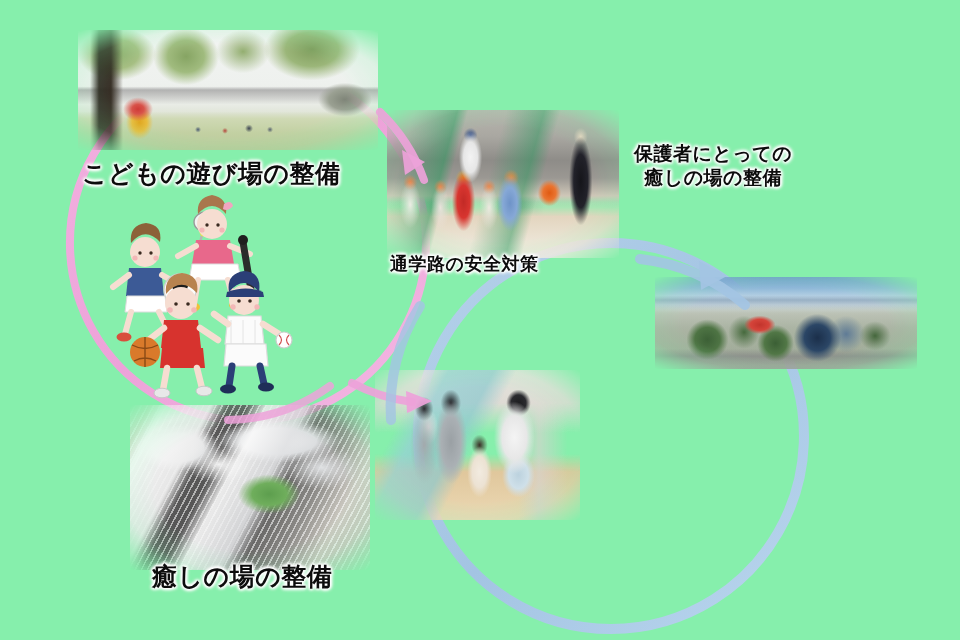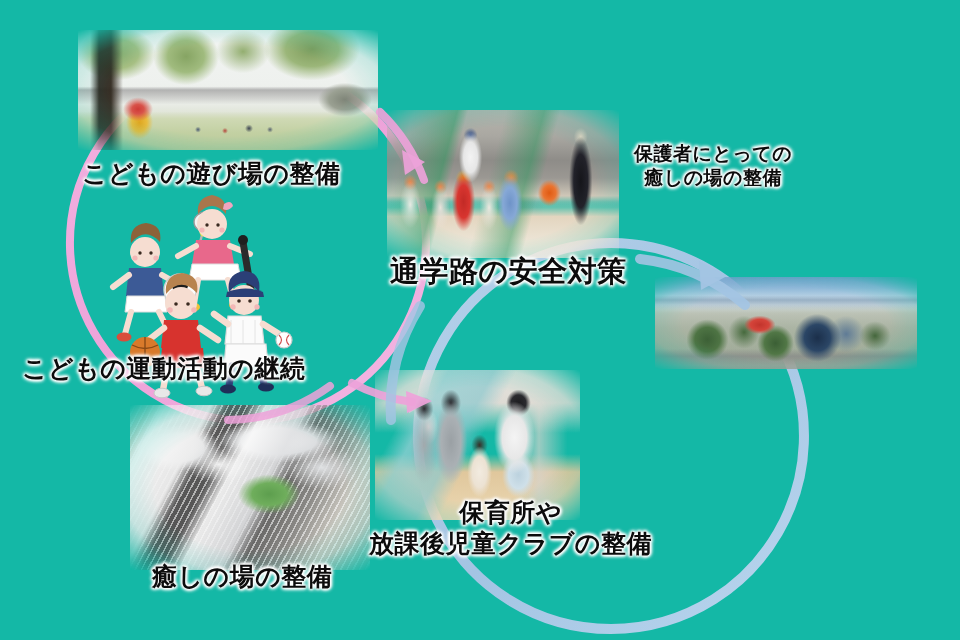--- a/index.html
+++ b/index.html
@@ -4,21 +4,21 @@
 <style>
   html, body {
     margin: 0;
     padding: 0;
     background: #ffffff;
   }
   #canvas {
     position: relative;
     width: 960px;
     height: 640px;
-    background: #14b8a6;
+    background: #86efac;
     overflow: hidden;
     font-family: "Liberation Sans", "DejaVu Sans", sans-serif;
   }
 
   
   .arcs-back {
     position: absolute;
     left: 0; top: 0;
     width: 960px; height: 640px;
     z-index: 1;
@@ -189,21 +189,21 @@
     font-weight: 700;
     letter-spacing: 0.5px;
     line-height: 1.25;
     white-space: pre-line;
     text-shadow:
        0 0 5px #fff, 0 0 5px #fff, 0 0 4px #fff,
        1px 0 3px #fff, -1px 0 3px #fff, 0 1px 3px #fff, 0 -1px 3px #fff;
   }
   #label-playground { left: 82px;  top: 158px; font-size: 25px; }
   #label-guardian   { left: 634px; top: 142px; font-size: 19px; text-align: center; }
-  #label-schoolroad { left: 390px; top: 253px; font-size: 29px; }
+  #label-schoolroad { left: 390px; top: 253px; font-size: 18px; }
   #label-exercise   { left: 22px;  top: 353px; font-size: 25px; }
   #label-dx         { left: 632px; top: 362px; font-size: 25px; text-align: center; width: 290px; }
   #label-culture    { left: 692px; top: 498px; font-size: 25px; }
   #label-education  { left: 152px; top: 561px; font-size: 25px; }
   #label-nursery    { left: 358px; top: 497px; font-size: 25px; text-align: center; width: 305px; }
 </style>
 </head>
 <body>
 
 <div id="canvas">
@@ -352,22 +352,19 @@
     </g>
   </svg>
 
   <div class="label" id="label-playground">こどもの遊び場の整備</div>
 
   <div class="label" id="label-guardian">保護者にとっての
 癒しの場の整備</div>
 
   <div class="label" id="label-schoolroad">通学路の安全対策</div>
 
-  <div class="label" id="label-exercise">こどもの運動活動の継続</div>
-
-
-  <div class="label" id="label-nursery">保育所や
-放課後児童クラブの整備</div>
+
+
 
   <div class="label" id="label-education">癒しの場の整備</div>
 
 
 </div>
 
 </body></html>

